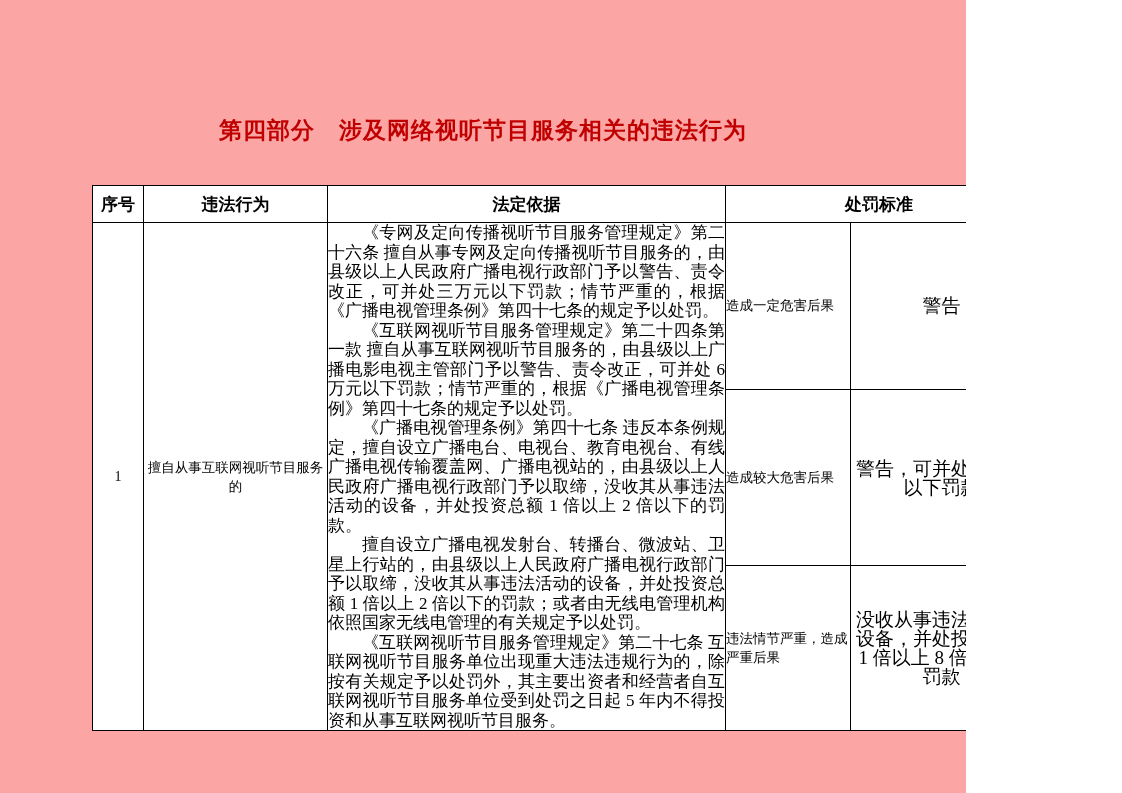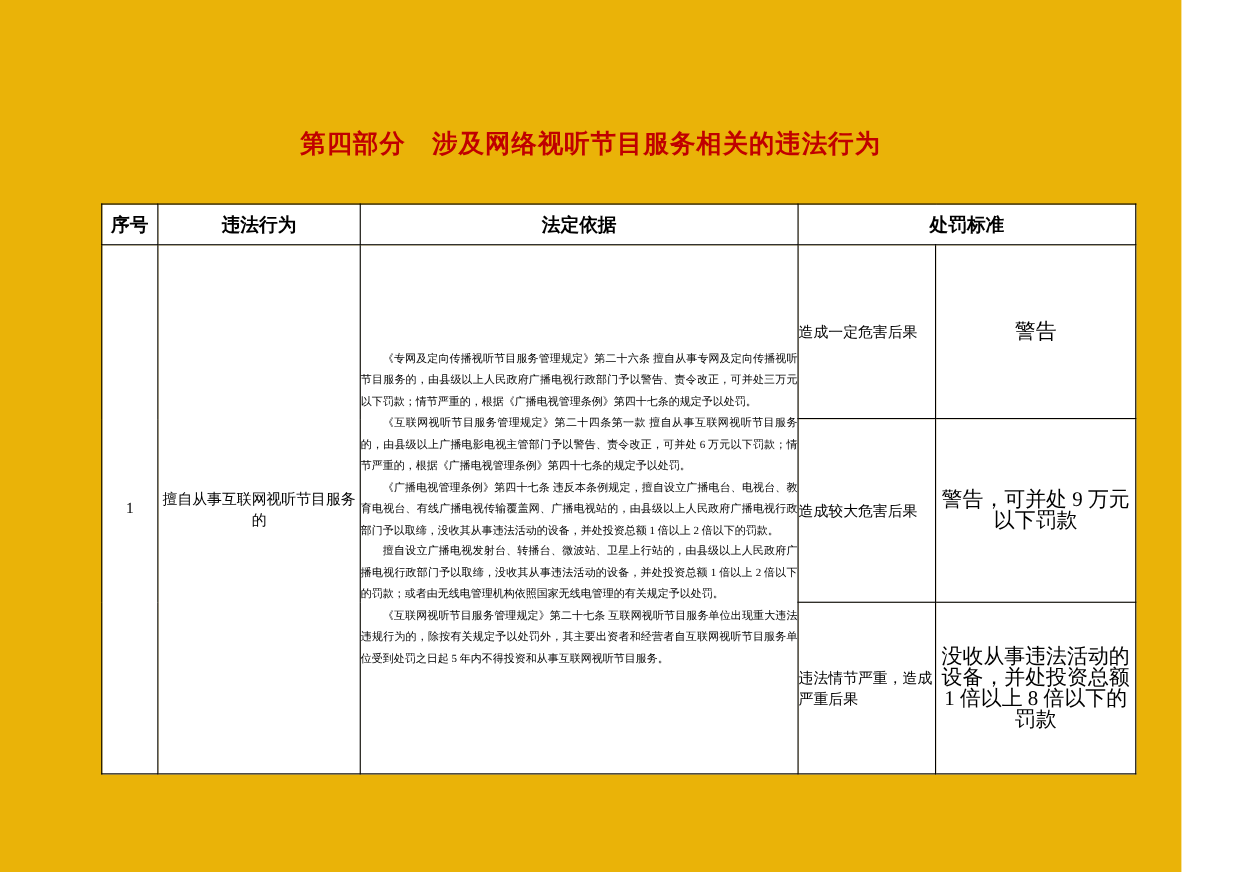--- a/index.html
+++ b/index.html
@@ -1,20 +1,20 @@
 <!DOCTYPE html>
 <html><head>
 <meta charset="utf-8">
 <style>
   html, body { margin: 0; padding: 0; background: #ffffff; }
   .page {
     position: relative;
-    width: 1074px;
+    width: 966px;
     height: 793px;
-    background: #eab308;
+    background: #fca5a5;
     font-family: "Liberation Serif", "DejaVu Serif", serif;
     color: #000000;
     overflow: hidden;
   }
   .doc-title {
     padding-top: 116px;
     text-align: center;
     font-size: 23px;
     font-weight: bold;
     color: #c00000;
@@ -49,21 +49,21 @@
   td.cell-act {
     vertical-align: middle;
     font-size: 13.5px;
     line-height: 19px;
     padding: 0 7px;
     text-align: center;
   }
   td.cell-basis {
     vertical-align: middle;
     padding: 0 8px;
-    font-size: 10px;
+    font-size: 17px;
     line-height: 19.5px;
   }
   td.cell-basis p.para {
     margin: 0;
     text-indent: 2em;
     text-align: justify;
   }
   td.cell-condition {
     vertical-align: middle;
     font-size: 13.5px;

